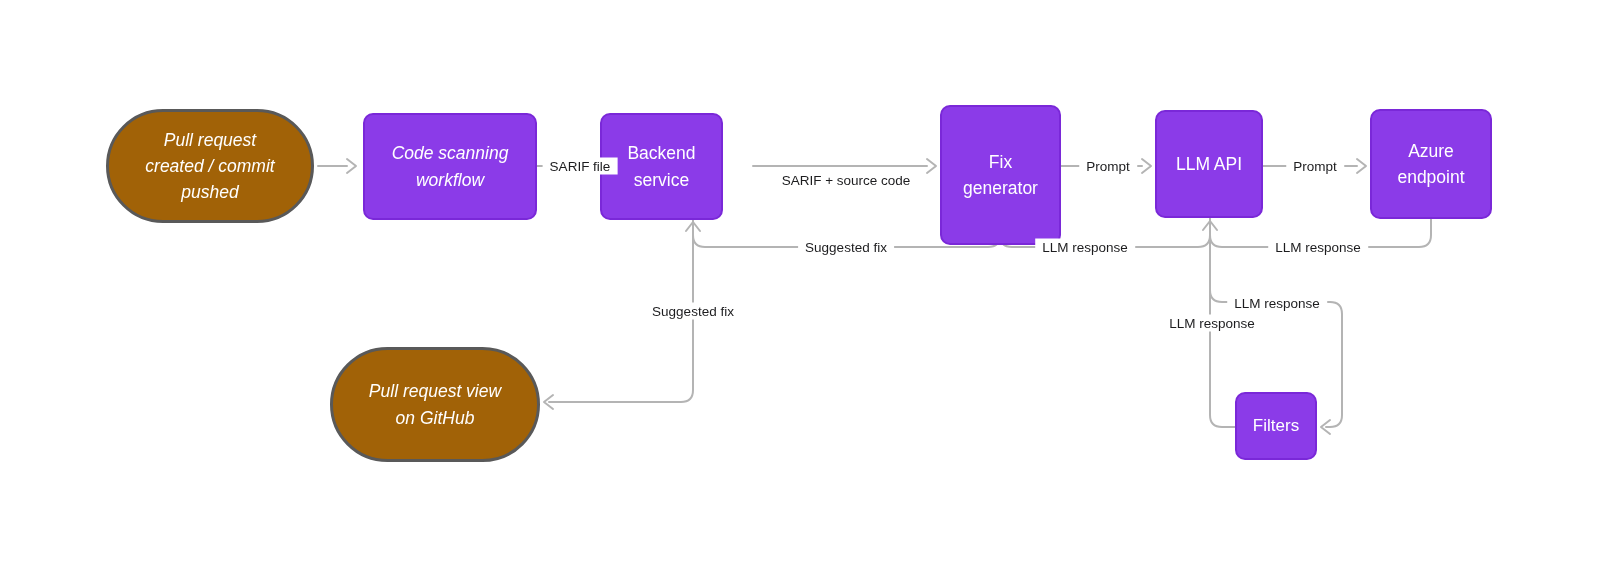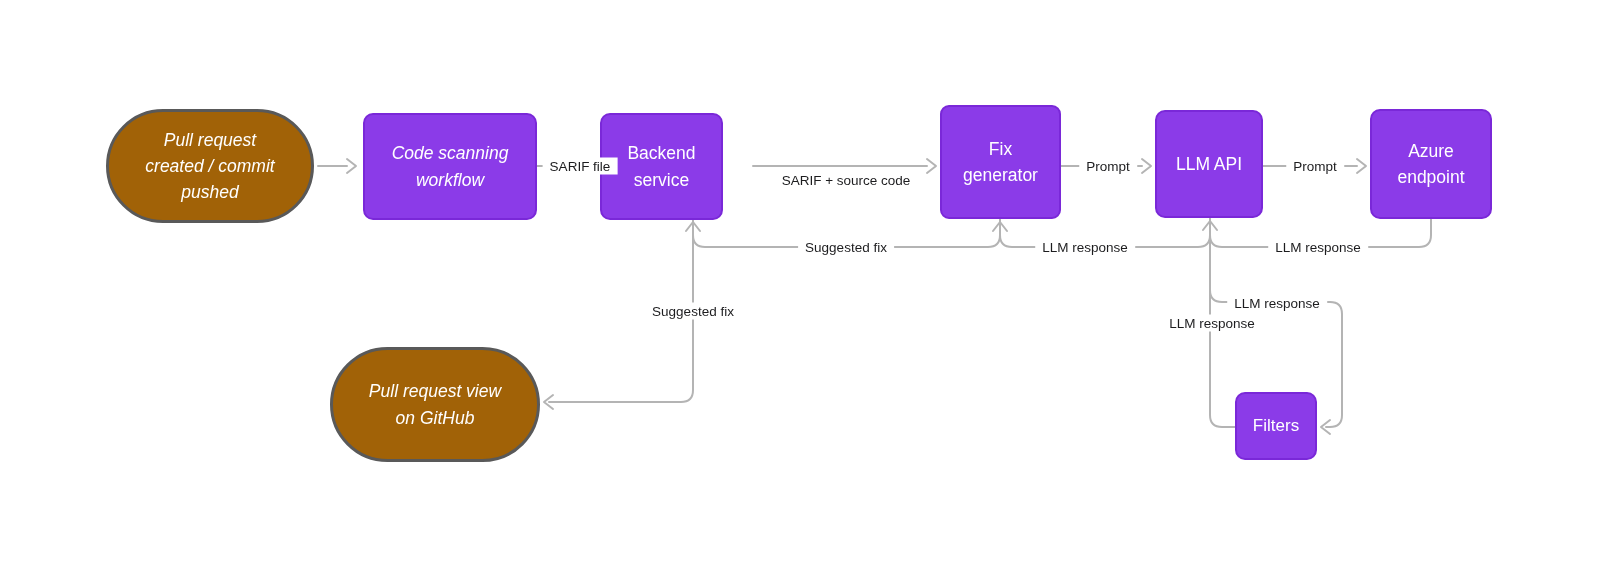--- a/index.html
+++ b/index.html
@@ -117,21 +117,21 @@
   <div class="node pill" style="left:106px; top:109px; width:208px; height:114px;">Pull request
 created / commit
 pushed</div>
 
   <div class="node box" style="left:363px; top:113px; width:174px; height:107px;font-style:italic;">Code scanning
 workflow</div>
 
   <div class="node box" style="left:600px; top:113px; width:123px; height:107px;">Backend
 service</div>
 
-  <div class="node box" style="left:940px; top:105px; width:121px; height:114px;border-radius:9px;">Fix
+  <div class="node box" style="left:940px; top:105px; width:121px; height:140px;">Fix
 generator</div>
 
   <div class="node box" style="left:1155px; top:110px; width:108px; height:108px;">LLM API</div>
 
   <div class="node box" style="left:1235px; top:392px; width:82px; height:68px; font-size:17px;">Filters</div>
 
   <div class="node box" style="left:1370px; top:109px; width:122px; height:110px;">Azure
 endpoint</div>
 
   <div class="node pill" style="left:330px; top:347px; width:210px; height:115px;">Pull request view

